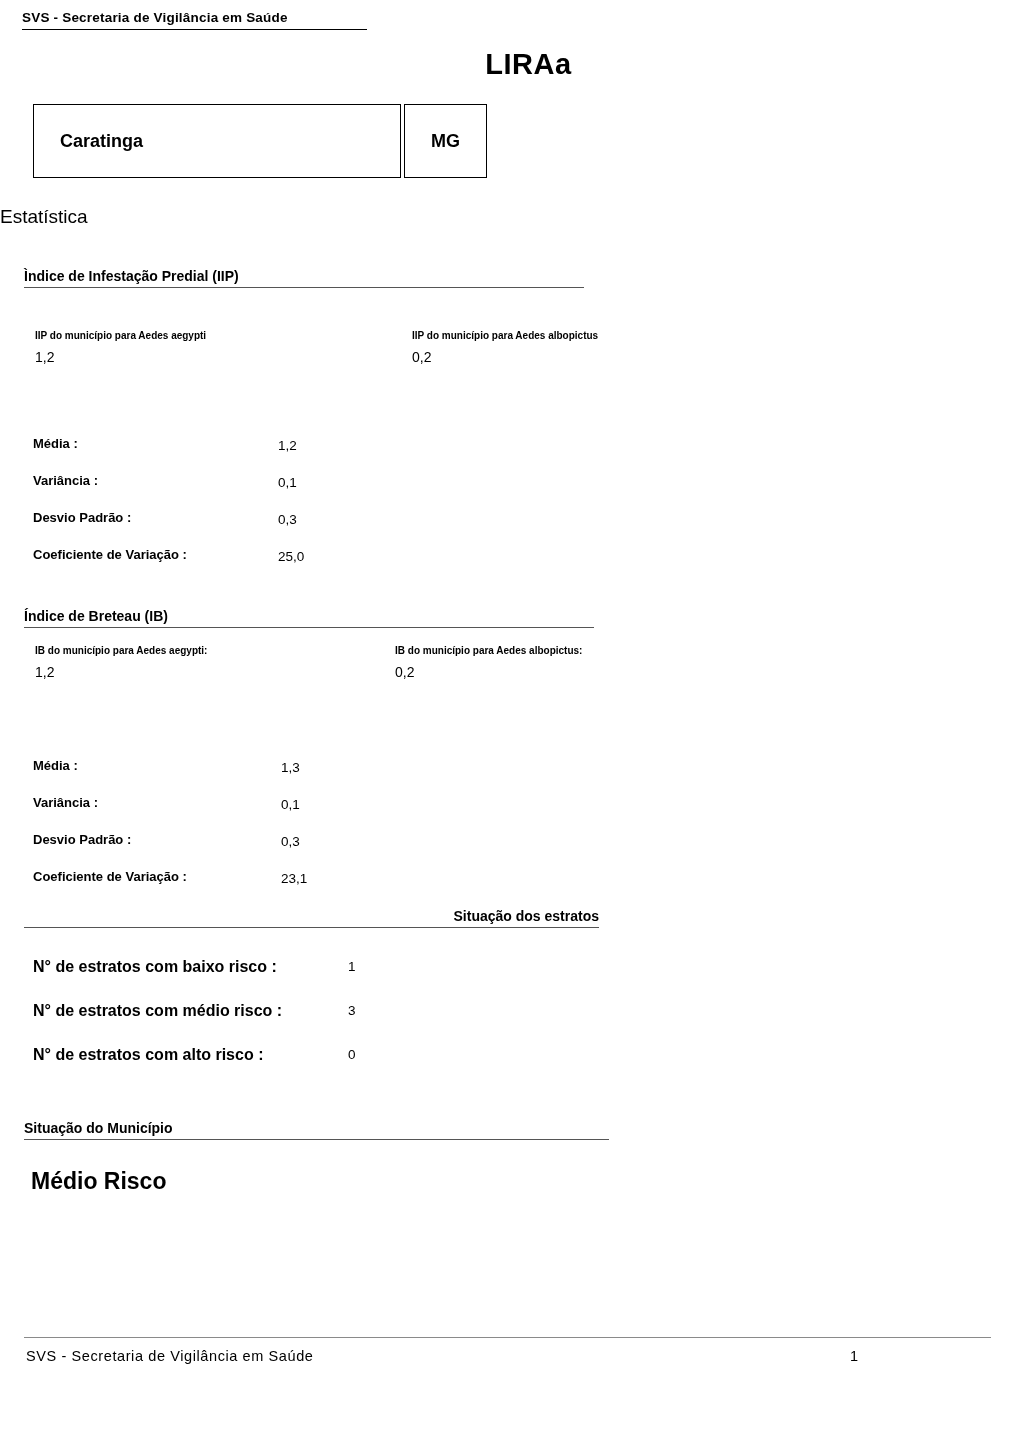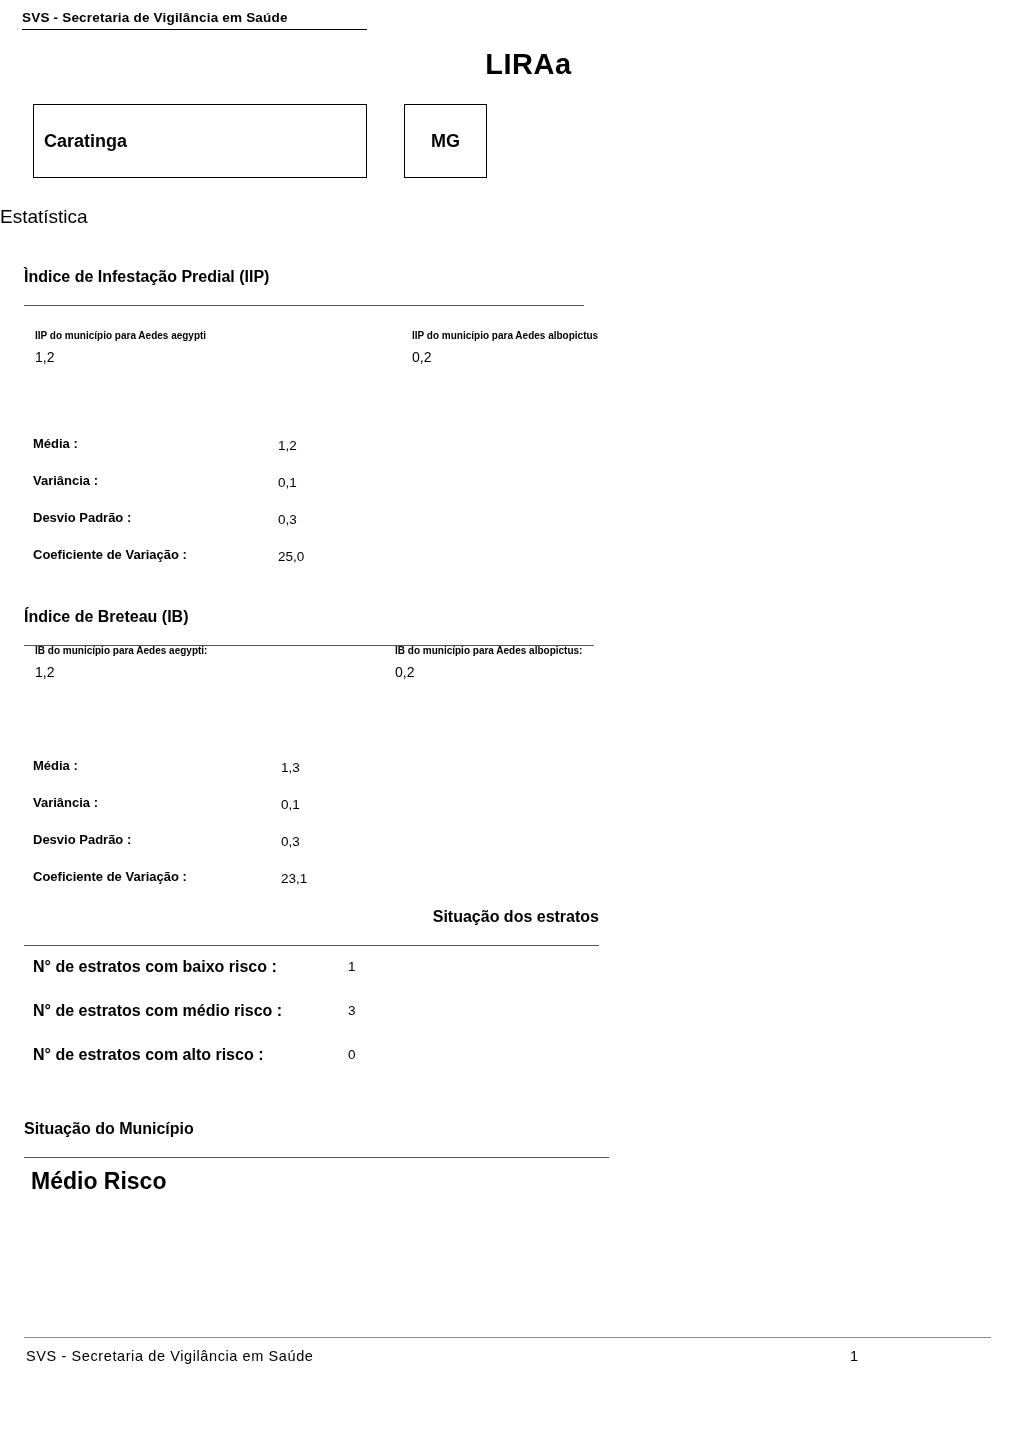--- a/index.html
+++ b/index.html
@@ -59,22 +59,22 @@
     position: absolute;
     top: 0;
     height: 74px;
     border: 1.5px solid #000;
     box-sizing: border-box;
     display: flex;
     align-items: center;
   }
   .id-box.city {
     left: 0;
-    width: 334px;
-    padding-left: 10px;
+    width: 368px;
+    padding-left: 26px;
   }
   .id-box.uf {
     left: 371px;
     width: 83px;
     justify-content: center;
   }
   .id-box.period {
     left: 457px;
     width: 501px;
     justify-content: center;
@@ -94,23 +94,23 @@
     left: 0;
     width: 1023px;
     text-align: left;
     font-size: 19px;
     font-weight: normal;
   }
 
   
   .section-head {
     position: absolute;
-    font-size: 16px;
-    font-weight: bold;
-    padding-bottom: 19px;
+    font-size: 14px;
+    font-weight: bold;
+    padding-bottom: 3px;
     border-bottom: 1.3px solid #555;
     box-sizing: border-box;
   }
   #sec-iip  { top: 268px; left: 24px; width: 560px; }
   #sec-ib   { top: 592px; left: 24px; width: 570px; margin-top: 16px; }
   #sec-estr { top: 908px; left: 24px; width: 575px; text-align: right; }
   #sec-mun  { top: 1120px; left: 24px; width: 585px; }
 
   
   .idx-block { position: absolute; }

